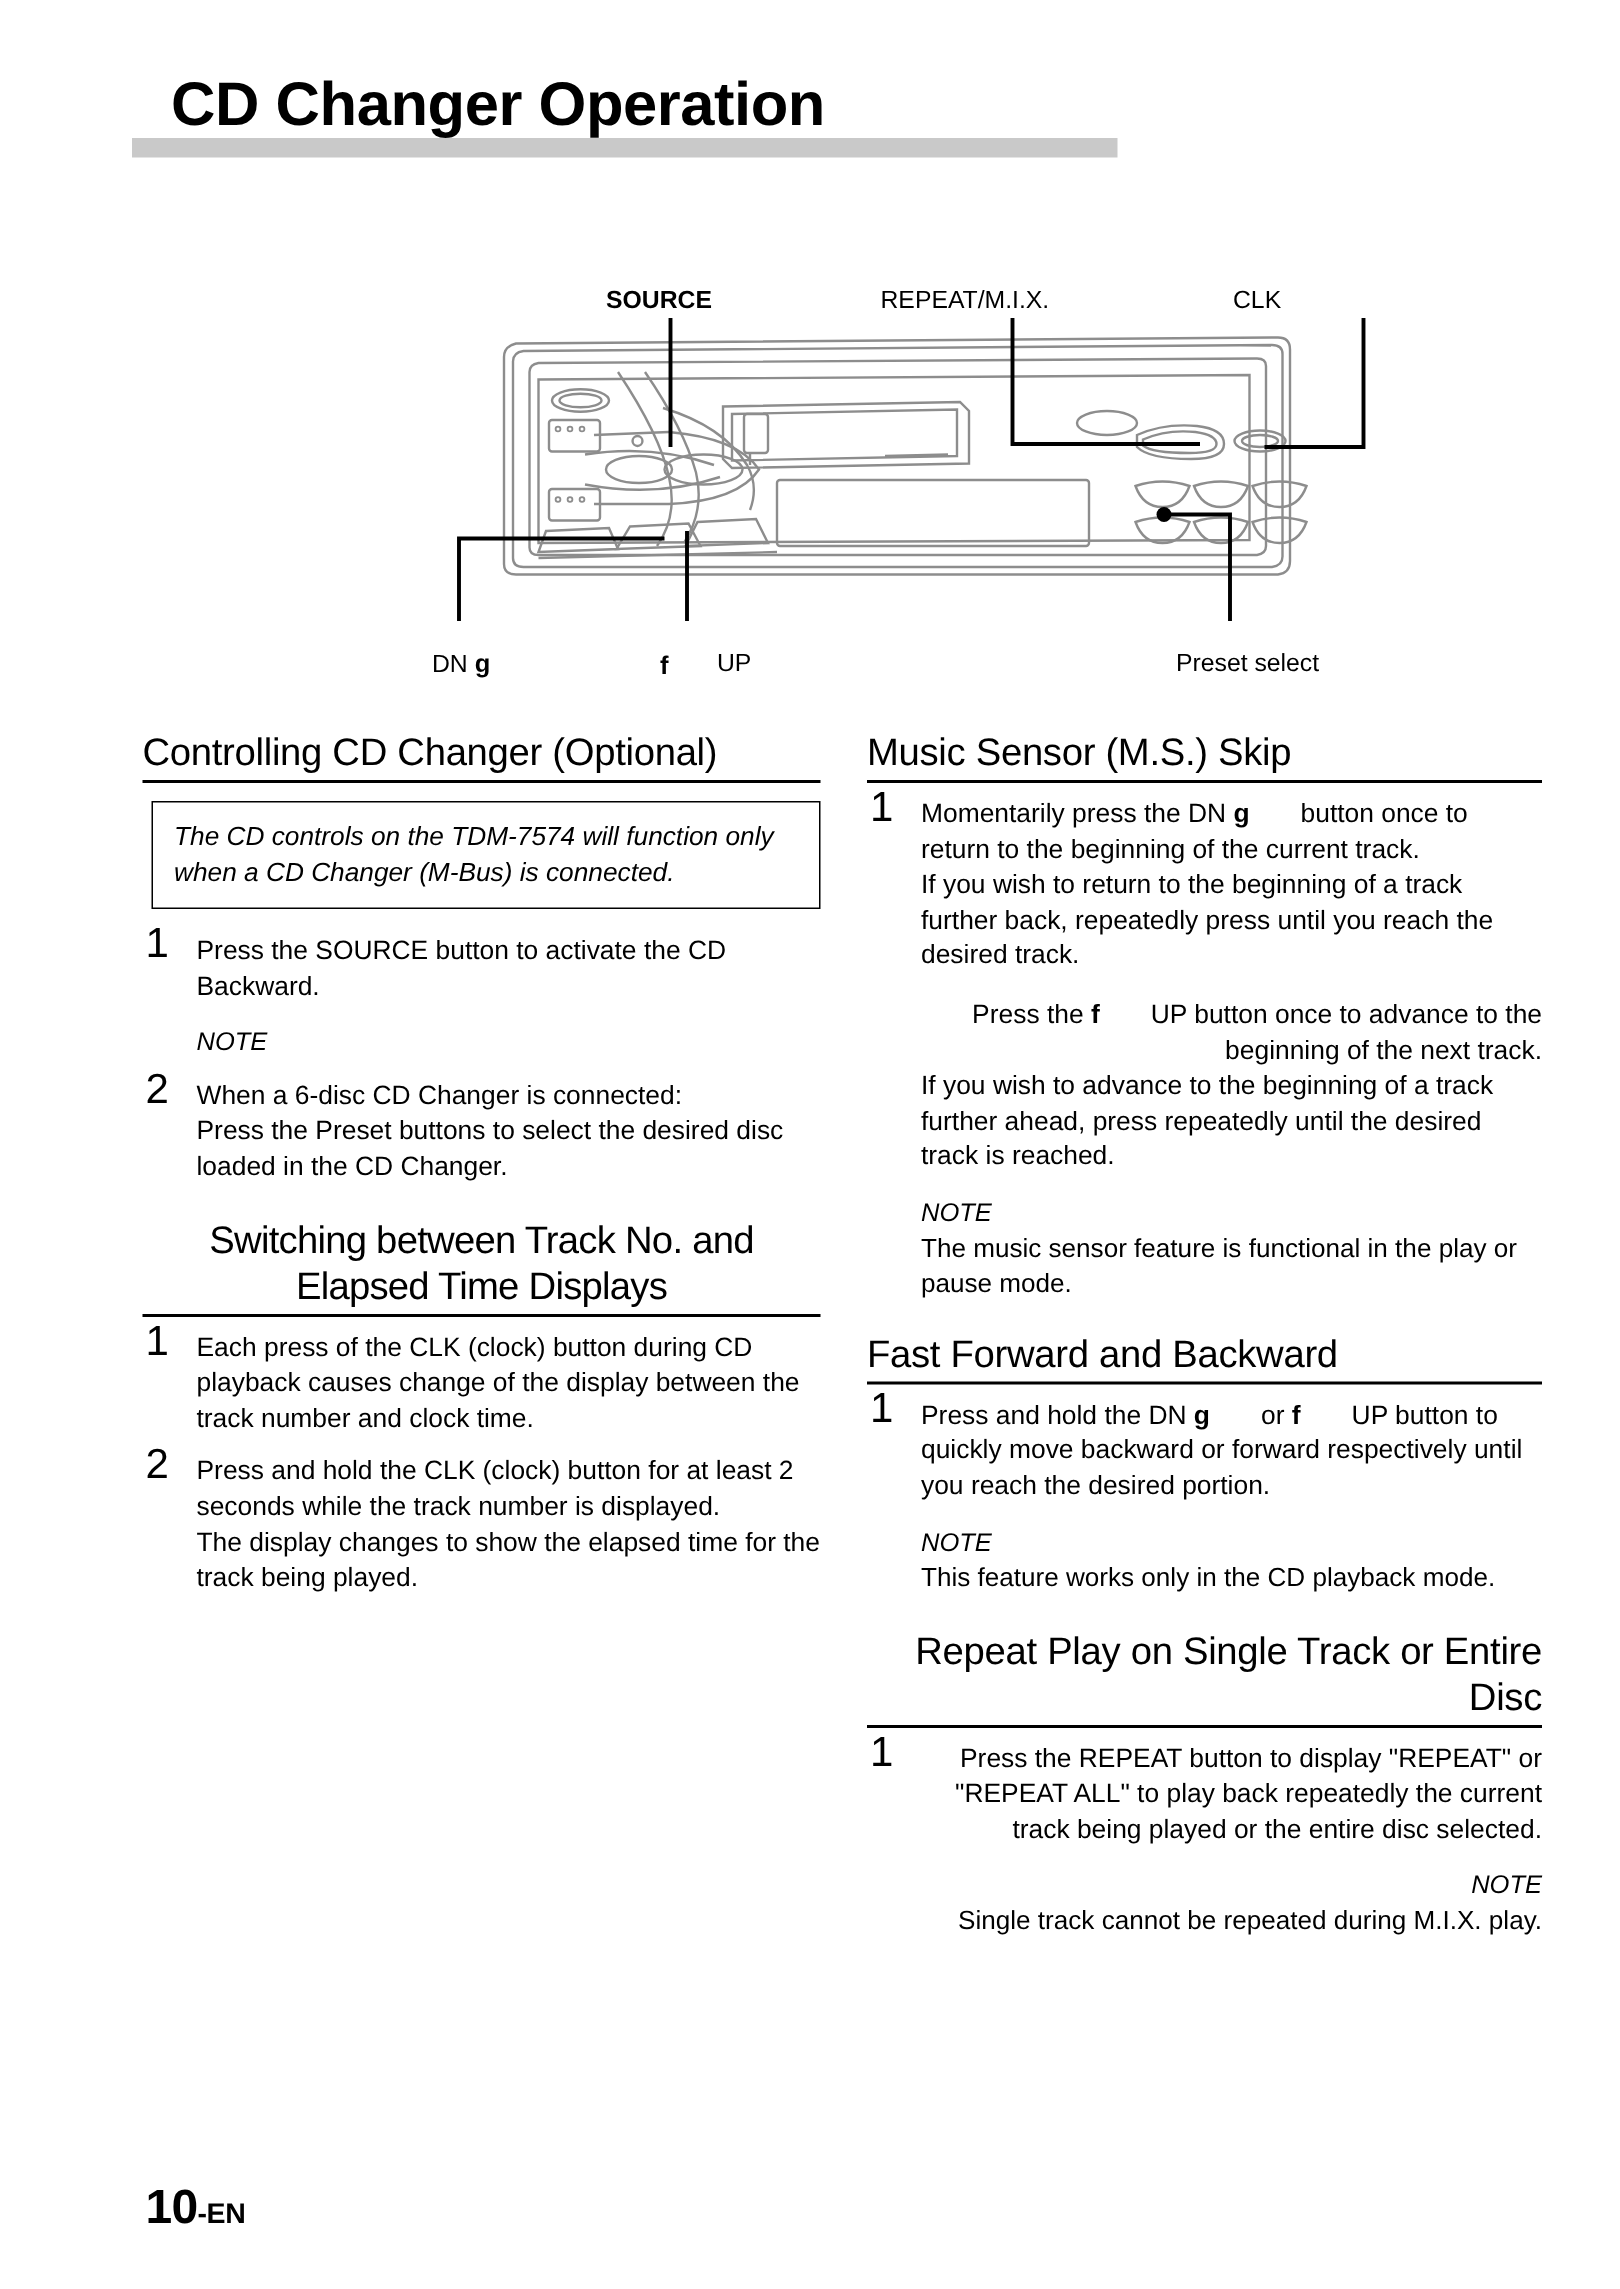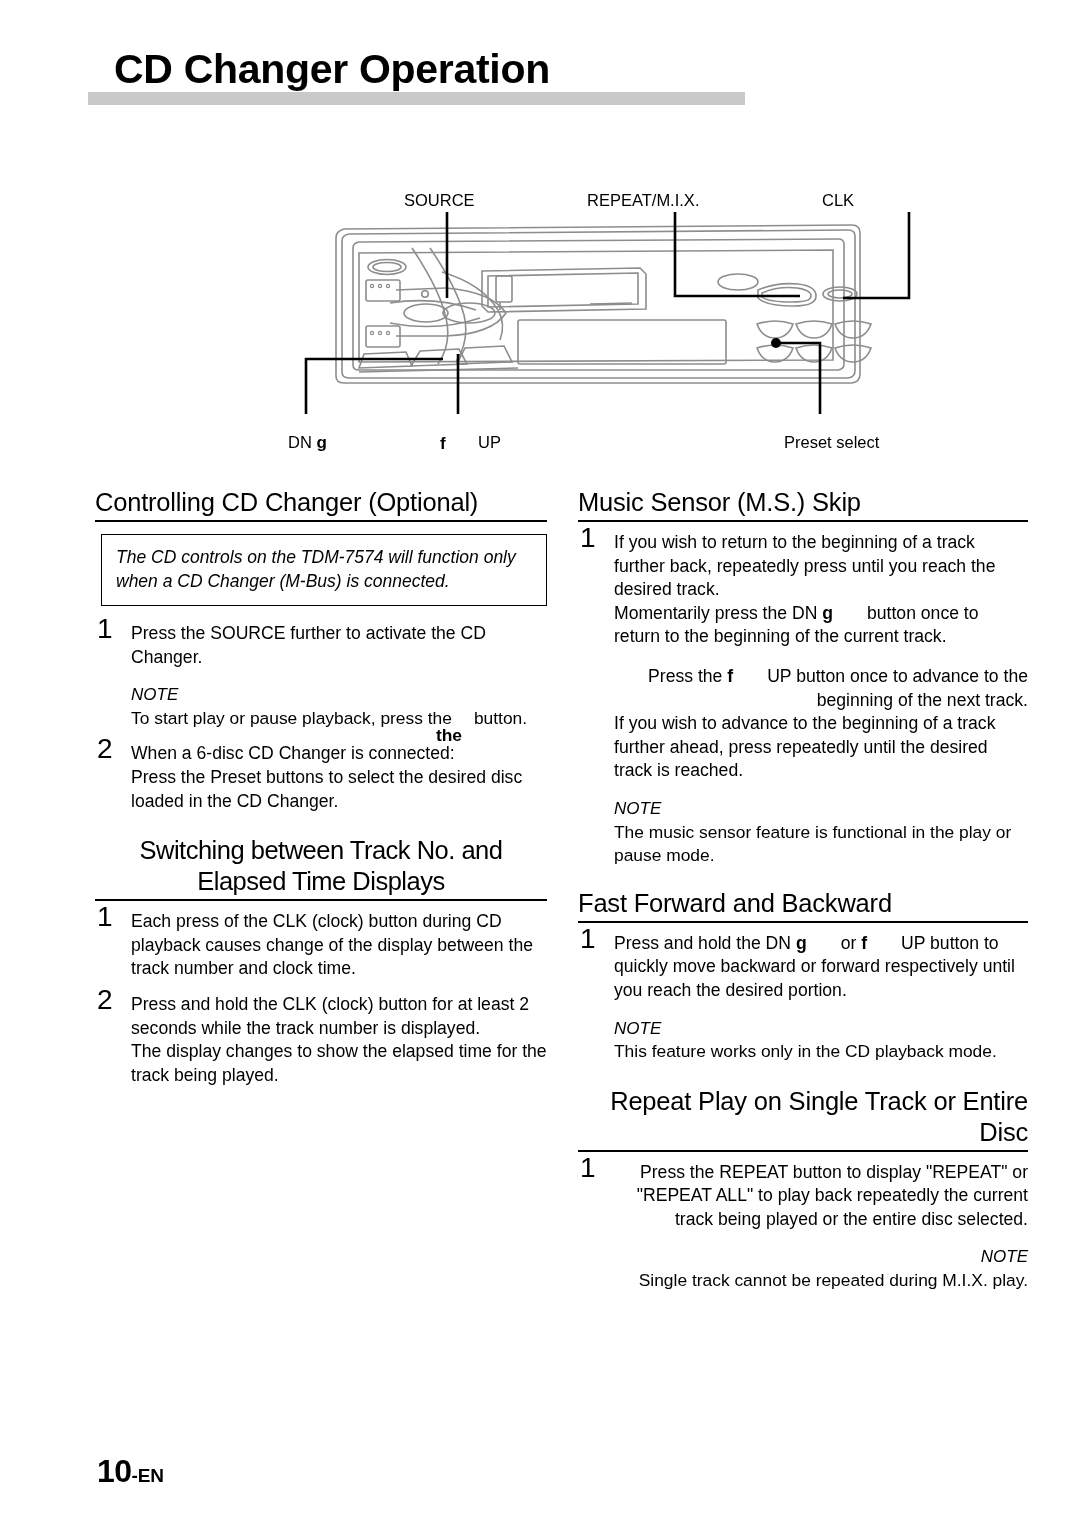--- a/index.html
+++ b/index.html
@@ -162,21 +162,21 @@
 </head>
 <body>
 
 <div id="page-title-block">
   <div id="title-rule"></div>
   <div id="page-title">CD Changer Operation</div>
 </div>
 
 <div id="diagram">
 
-  <div class="callout-text" style="left:144px; top:16px;">SOURCE</div>
+  <div class="callout-text" style="left:144px; top:16px;font-weight:bold;">SOURCE</div>
   <div class="callout-text" style="left:327px; top:16px;">REPEAT/M.I.X.</div>
   <div class="callout-text" style="left:562px; top:16px;">CLK</div>
 
   <div class="callout-text" style="left:28px; top:258px;">
     <span>DN</span>
     <span class="callout-sym">g</span>
   </div>
   <div class="callout-text callout-sym" style="left:180px; top:259px;">f</div>
   <div class="callout-text" style="left:218px; top:258px;">UP</div>
   <div class="callout-text" style="left:524px; top:258px;">Preset select</div>
@@ -257,23 +257,22 @@
 
 <div class="column" id="col-left">
 
   <div class="section">
     <div class="sec-heading">Controlling CD Changer (Optional)</div>
 
     <div class="notice-box">The CD controls on the TDM-7574 will function only when a CD Changer (M-Bus) is connected.</div>
 
     <div class="step">
       <span class="step-num">1</span>
-      <p>Press the SOURCE further to activate the CD Changer.</p>
+      <p>Press the SOURCE button to activate the CD Backward.</p>
       <p class="note-label">NOTE</p>
-      <p class="note-body"><span>To start play or pause playback, press the</span><span class="overlap-artifact"><span>the</span></span><span class="sym-gap-sm"></span><span>button.</span></p>
     </div>
 
     <div class="step">
       <span class="step-num">2</span>
       <p>When a 6-disc CD Changer is connected:</p>
       <p>Press the Preset  buttons  to select the desired disc loaded in the CD Changer.</p>
     </div>
   </div>
 
   <div class="section" style="margin-top:22px;">
@@ -292,22 +291,22 @@
   </div>
 </div>
 
 <div class="column" id="col-right">
 
   <div class="section">
     <div class="sec-heading">Music Sensor (M.S.) Skip</div>
 
     <div class="step">
       <span class="step-num">1</span>
+      <p><span>Momentarily press the DN</span><span class="sym"> </span><span class="sym">g</span><span class="sym-gap"></span><span>button once to return to the beginning of the current track.</span></p>
       <p>If you wish to return to the beginning of a track further back, repeatedly press until you reach the desired track.</p>
-      <p><span>Momentarily press the DN</span><span class="sym"> </span><span class="sym">g</span><span class="sym-gap"></span><span>button once to return to the beginning of the current track.</span></p>
       <p class="para-gap"><span>Press the</span><span class="sym"> </span><span class="sym">f</span><span class="sym-gap"></span><span>UP button once to advance to the beginning of the next track.</span></p>
       <p>If you wish to advance to the beginning of a track further ahead, press repeatedly until the desired track is reached.</p>
       <p class="note-label">NOTE</p>
       <p class="note-body">The music sensor feature is functional in the play or pause mode.</p>
     </div>
   </div>
 
   <div class="section" style="margin-top:20px;">
     <div class="sec-heading">Fast Forward and Backward</div>
 

